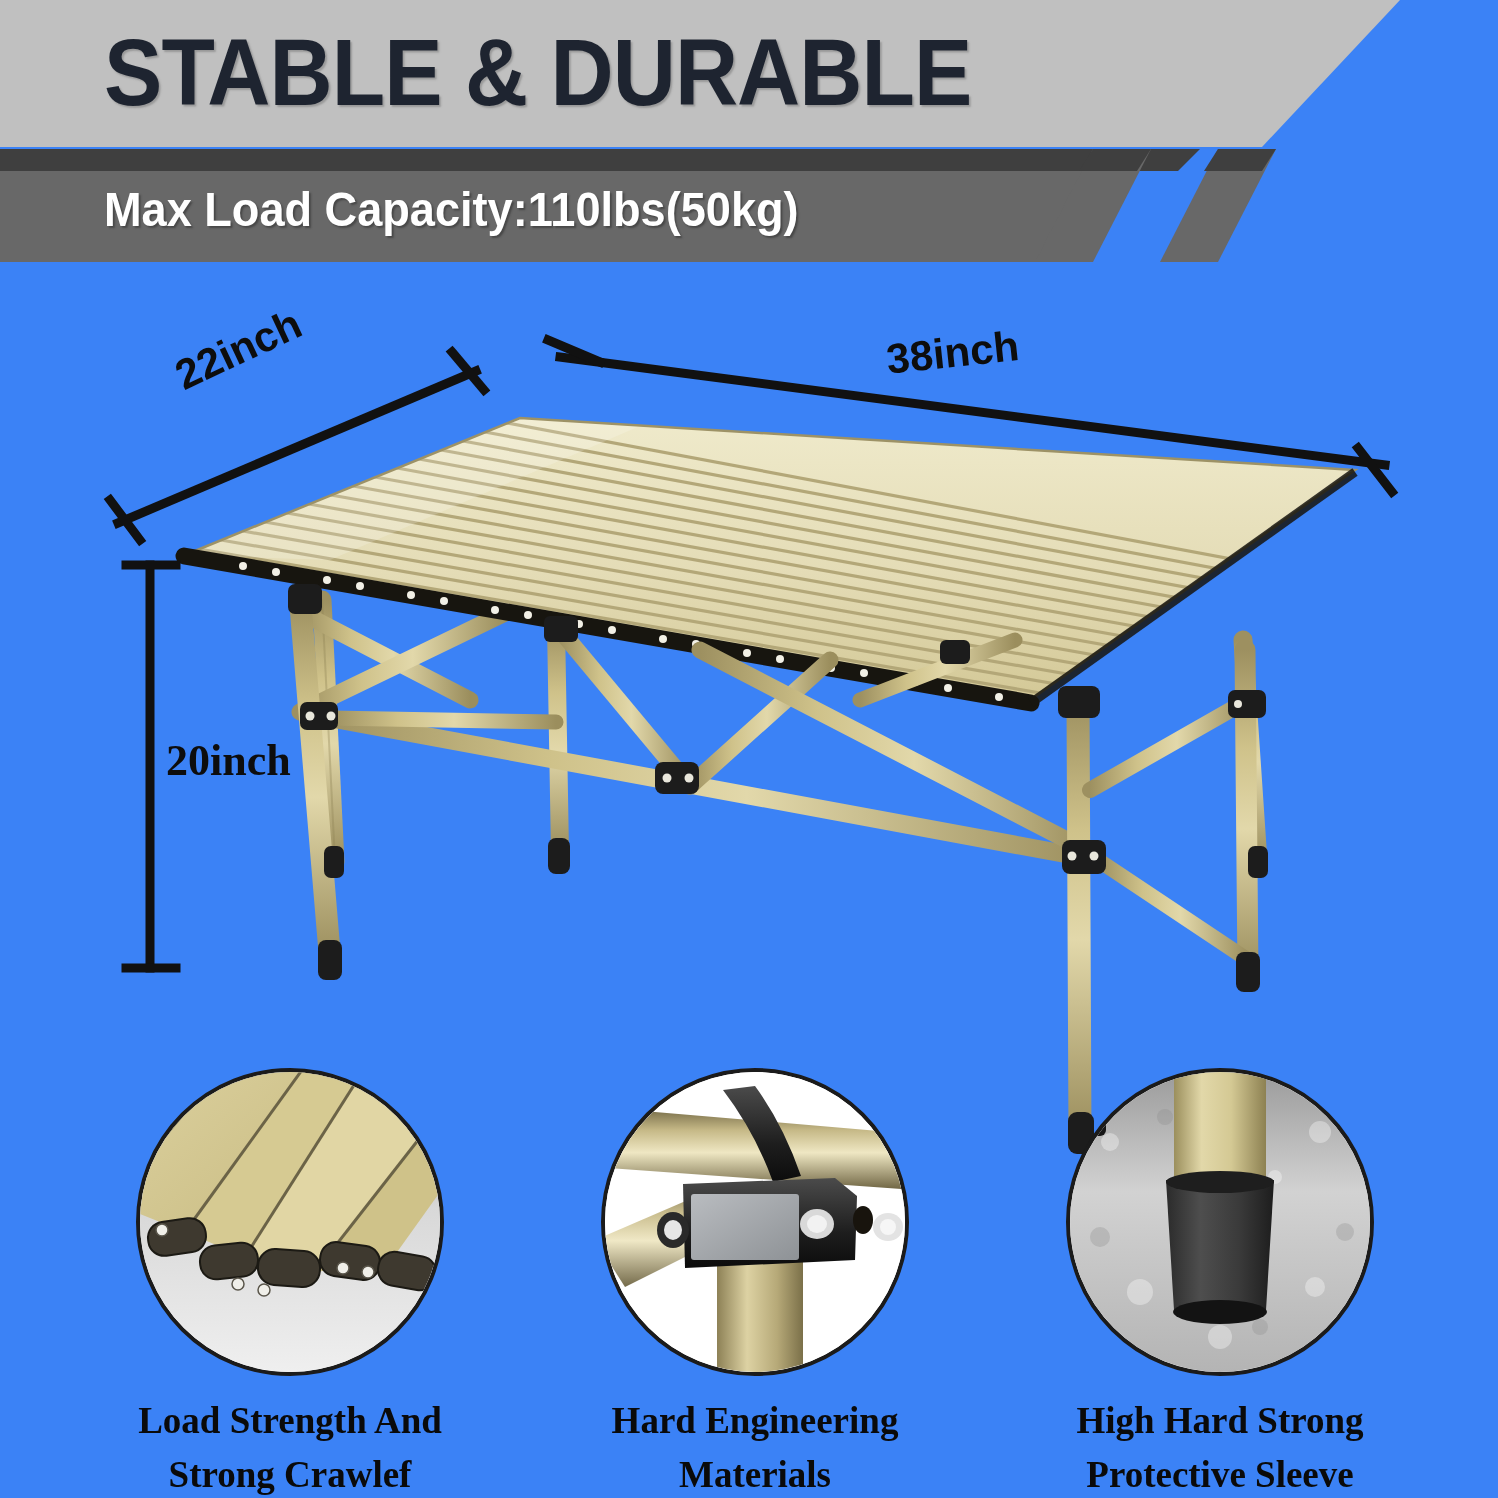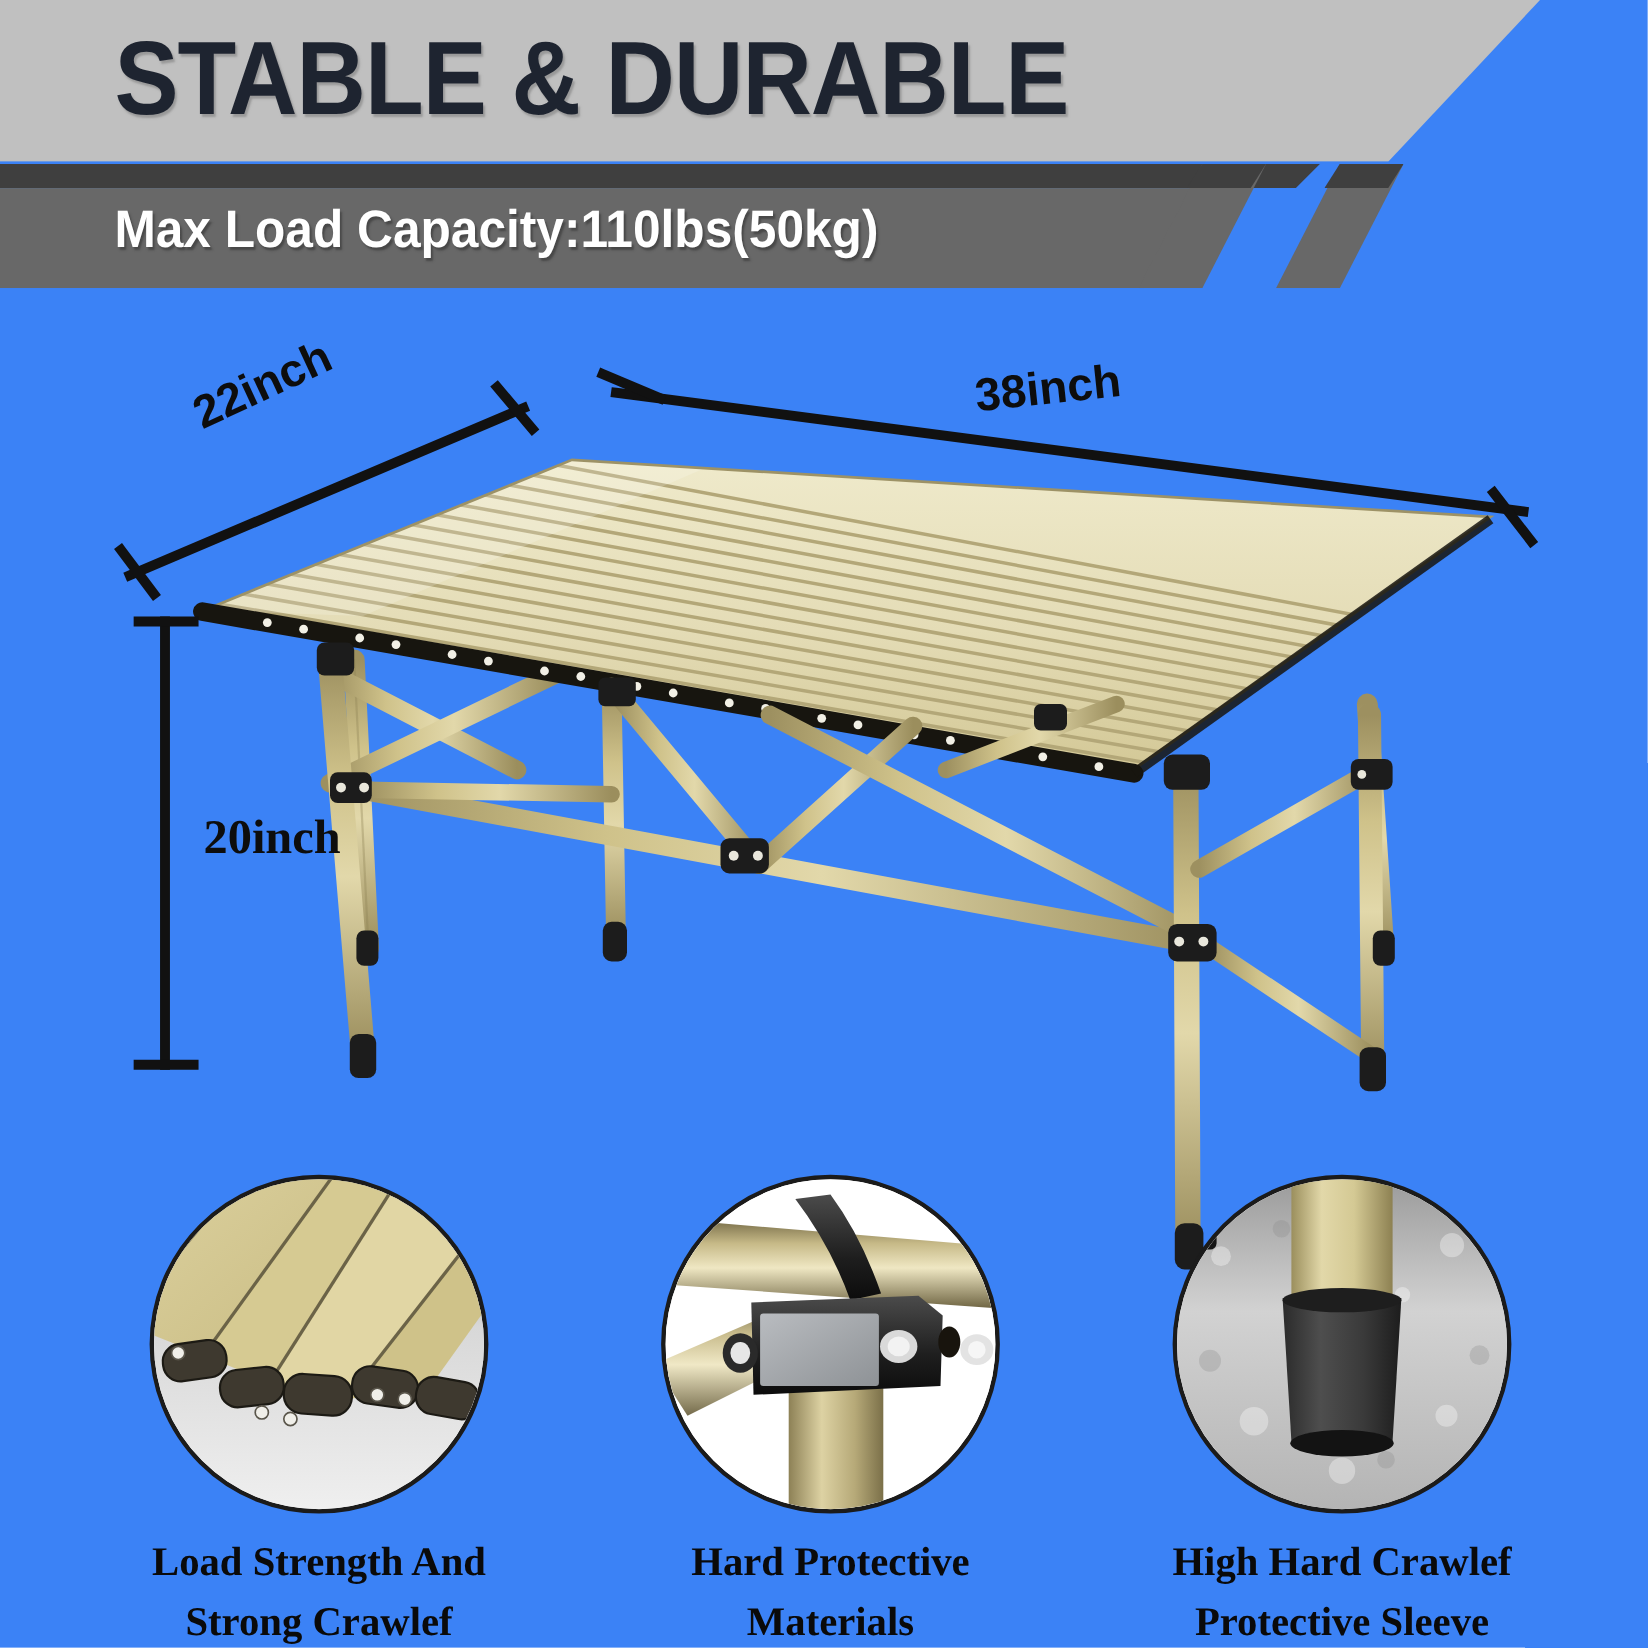--- a/index.html
+++ b/index.html
@@ -71,21 +71,20 @@
     left:168px;top:356px;font-size:42px;
     transform:rotate(-25deg);transform-origin:left top;
   }
   .dim-38{
     left:884px;top:336px;font-size:42px;
     transform:rotate(-6deg);transform-origin:left top;
   }
   .dim-20{
     left:166px;top:735px;font-size:44px;font-weight:700;
     font-family:"Liberation Serif",serif;
-    margin-left:19px;
   }
 
   
   .dims-svg{position:absolute;left:0;top:0;width:1498px;height:1498px;pointer-events:none;}
 
   
   .table-svg{position:absolute;left:0;top:0;width:1498px;height:1498px;}
 
   
   .feature-row{position:absolute;left:0;top:1068px;width:1498px;height:430px;}
@@ -386,21 +385,21 @@
             <ellipse cx="212" cy="152" rx="10" ry="9" fill="#f2f2f2"></ellipse>
             <ellipse cx="68" cy="158" rx="16" ry="18" fill="#2a2a2a"></ellipse>
             <ellipse cx="68" cy="158" rx="9" ry="10" fill="#e6e6e6"></ellipse>
             <ellipse cx="283" cy="155" rx="15" ry="14" fill="#e3e3e3"></ellipse>
             <ellipse cx="283" cy="155" rx="8" ry="8" fill="#f6f6f6"></ellipse>
             <ellipse cx="258" cy="148" rx="10" ry="14" fill="#18140d"></ellipse>
           </g>
         </svg>
       </div>
       <div class="f-caption">
-        <span>Hard Protective</span>
+        <span>Hard Engineering</span>
         <span>Materials</span>
       </div>
     </div>
 
     <div class="feature f3">
       <div class="circle">
         <svg viewBox="0 0 300 300" preserveAspectRatio="xMidYMid slice">
           <defs>
             <linearGradient id="c3g" x1="0" y1="0" x2="0" y2="1">
               <stop offset="0%" stop-color="#9b9b9b"></stop>
@@ -443,19 +442,19 @@
           <ellipse cx="150" cy="110" rx="54" ry="11" fill="#1e1e1e"></ellipse>
           <ellipse cx="150" cy="240" rx="47" ry="12" fill="#131313"></ellipse>
 
           <g>
             <rect x="12" y="-4" width="20" height="50" rx="3" fill="url(#c3leg)"></rect>
             <rect x="8" y="42" width="28" height="22" rx="6" fill="#161616"></rect>
           </g>
         </svg>
       </div>
       <div class="f-caption">
-        <span>High Hard Crawlef</span>
+        <span>High Hard Strong</span>
         <span>Protective Sleeve</span>
       </div>
     </div>
 
   </div>
 </div>
 
 </body></html>

